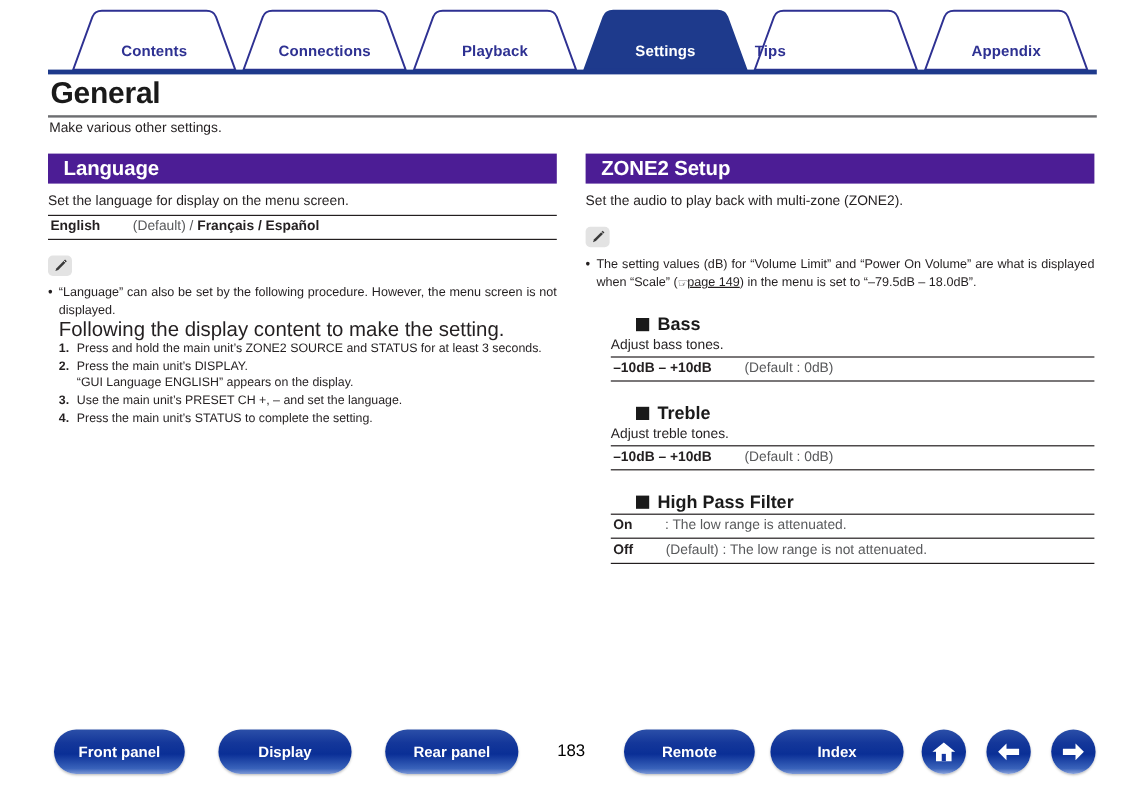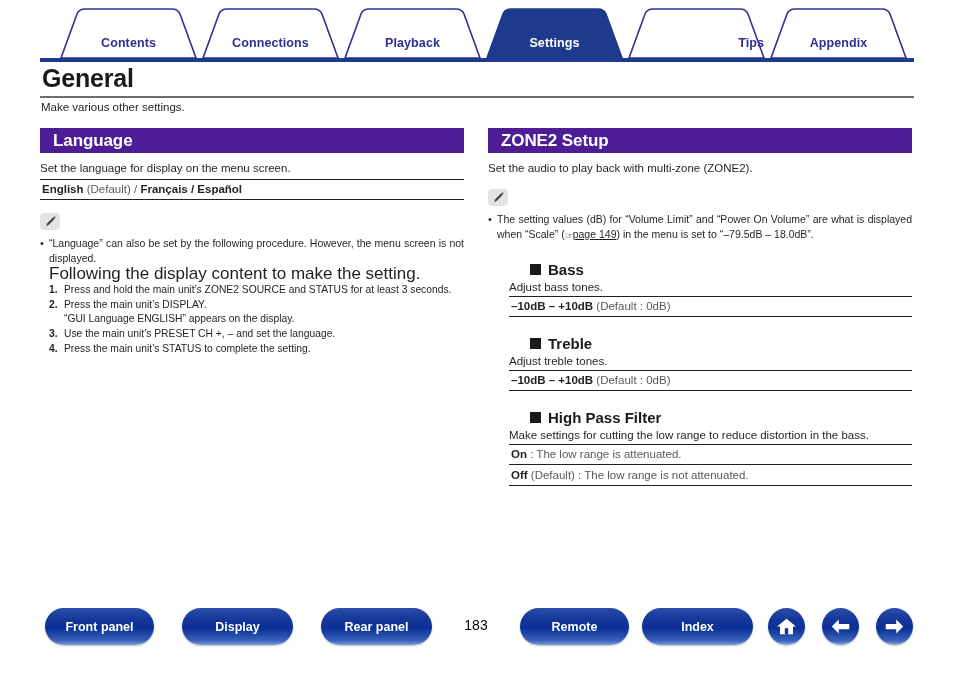--- a/index.html
+++ b/index.html
@@ -102,21 +102,21 @@
   .optrow {
     font-size: 11.5px;
     line-height: 15px;
     border-top: 1.5px solid #231f20;
     border-bottom: 1.5px solid #231f20;
     padding: 2px 0 2px 2px;
     margin-top: 3px;
   }
   .optrow + .optrow { border-top: none; margin-top: 0; }
   .optrow b { font-weight: bold; }
-  .optrow .dim { color: #58595b; }
+  .optrow .dim { color: #58595b; margin-left: 24px; }
 
   
   .note { margin-top: 13px; }
   .note-icon {
     width: 20px; height: 17px;
     background: #e3e3e3;
     border-radius: 4px;
     display: inline-flex;
     align-items: center;
     justify-content: center;
@@ -271,21 +271,21 @@
 
     <path d="M 629 58 L 645 14 Q 647 9 653 9 L 740 9 Q 746 9 748 14 L 764 58 Z" fill="#ffffff" stroke="#2e3192" stroke-width="1.6"></path>
 
     <path d="M 771 58 L 787 14 Q 789 9 795 9 L 882 9 Q 888 9 890 14 L 906 58 Z" fill="#ffffff" stroke="#2e3192" stroke-width="1.6"></path>
   </svg>
 
   <div class="tab-label" style="left:61px;  top:36px; width:135px; text-align:center;">Contents</div>
   <div class="tab-label" style="left:203px; top:36px; width:135px; text-align:center;">Connections</div>
   <div class="tab-label" style="left:345px; top:36px; width:135px; text-align:center;">Playback</div>
   <div class="tab-label active" style="left:487px; top:36px; width:135px; text-align:center;">Settings</div>
-  <div class="tab-label" style="left:629px; top:36px; width:135px; text-align:right;">Tips</div>
+  <div class="tab-label" style="left:629px; top:36px; width:135px; text-align:left;">Tips</div>
   <div class="tab-label" style="left:771px; top:36px; width:135px; text-align:center;">Appendix</div>
 </div>
 <div class="tabrule"></div>
 
 <div class="page-title">General</div>
 <div class="title-rule"></div>
 <div class="intro">Make various other settings.</div>
 
 <div class="col col-left">
 
@@ -378,21 +378,20 @@
   <div class="subopts">
     <div class="optrow">
       <b>–10dB – +10dB</b><span class="dim"> (Default : 0dB)</span>
     </div>
   </div>
 
   <div class="subhead">
     <span class="sq"></span>
     <span>High Pass Filter</span>
   </div>
-  <div class="subdesc">Make settings for cutting the low range to reduce distortion in the bass.</div>
   <div class="subopts">
     <div class="optrow">
       <b>On</b><span class="dim"> : The low range is attenuated.</span>
     </div>
     <div class="optrow">
       <b>Off</b><span class="dim"> (Default) : The low range is not attenuated.</span>
     </div>
   </div>
 </div>
 

